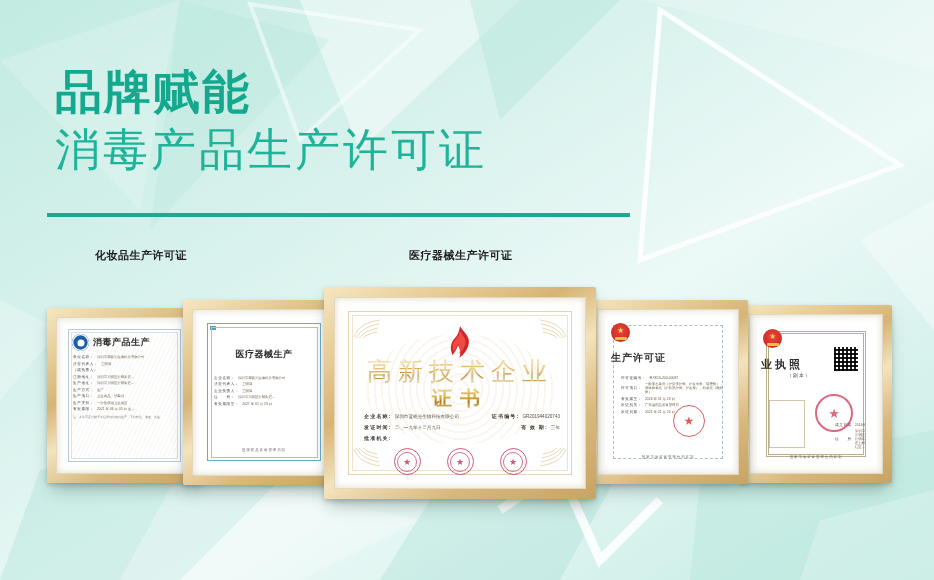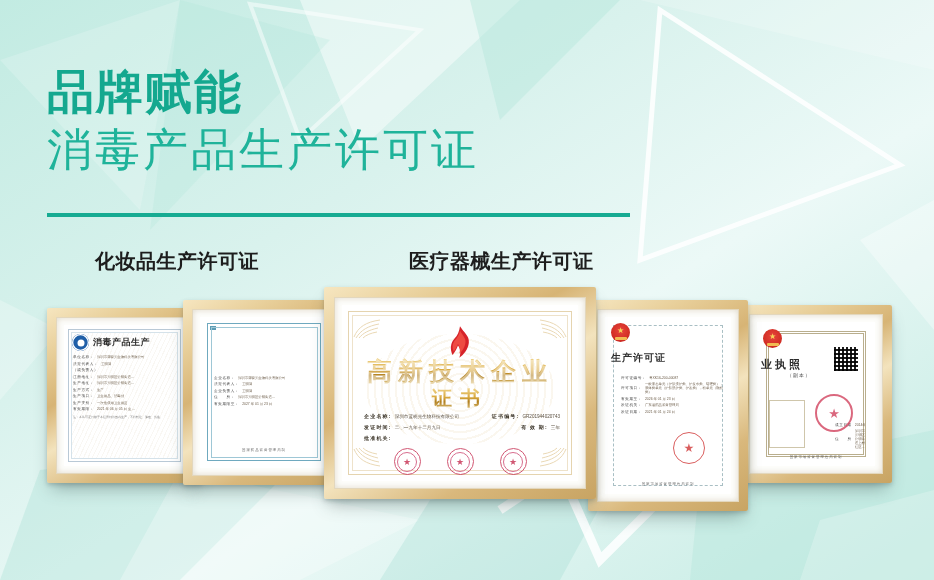--- a/index.html
+++ b/index.html
@@ -9,35 +9,35 @@
     background:#d9f2ec;
   }
   .stage{position:relative;width:934px;height:580px;overflow:hidden;
     background:linear-gradient(135deg,#bfe9e0 0%,#d5f1ec 28%,#e9f8f5 52%,#d2efe9 78%,#c5ebe3 100%);}
 
   
   .facets{position:absolute;inset:0;pointer-events:none;}
   .facets svg{display:block;width:934px;height:580px;}
 
   
-  .heading-wrap{position:absolute;left:47px;top:66px;width:640px;}
+  .heading-wrap{position:absolute;left:55px;top:66px;width:640px;}
   .h-main{
     font-size:47px;line-height:1.12;font-weight:bold;color:#14a88f;
     letter-spacing:2px;white-space:nowrap;
   }
   .h-sub{
     font-size:45px;line-height:1.22;font-weight:normal;color:#1fb39a;
     letter-spacing:3px;white-space:nowrap;margin-top:4px;
   }
   .divider{position:absolute;left:47px;top:213px;width:583px;height:4px;
     background:#16ab92;}
 
   
   .captions{position:absolute;left:0;top:248px;width:934px;height:24px;}
-  .caption{position:absolute;font-size:20px;font-weight:bold;color:#1d1d1d;
+  .caption{position:absolute;font-size:11px;font-weight:bold;color:#1d1d1d;
     letter-spacing:.5px;white-space:nowrap;top:0;}
   .cap-1{left:95px;}
   .cap-2{left:409px;}
   .cap-3{left:668px;}
 
   
   .frames{position:absolute;left:0;top:0;width:934px;height:580px;}
   .frame{position:absolute;box-sizing:border-box;
     border-radius:2px;
     background:
@@ -51,21 +51,21 @@
     box-shadow:inset 0 0 6px rgba(170,150,110,.35);
     padding:7px;position:relative;overflow:hidden;
   }
   .frame .sheet{width:100%;height:100%;box-sizing:border-box;position:relative;
     overflow:hidden;background:#fff;}
 
   
   .f1{left:47px;top:308px;width:155px;height:175px;}
   .f2{left:183px;top:300px;width:162px;height:185px;}
   .f3{left:324px;top:287px;width:272px;height:212px;z-index:6;padding:10px;}
-  .f4{left:588px;top:300px;width:160px;height:211px;}
+  .f4{left:588px;top:300px;width:160px;height:184px;}
   .f5{left:740px;top:305px;width:152px;height:178px;}
   .f1,.f2{z-index:3;}
   .f4,.f5{z-index:2;}
   .f2{z-index:4;}
   .f4{z-index:4;}
   .cert-border{position:absolute;inset:4px;border:1px solid #b9c9d6;}
   .cert-border:after{content:"";position:absolute;inset:2px;border:1px solid #d5e2ea;}
 
   .tiny-title{font-size:9px;font-weight:bold;color:#2a2a2a;white-space:nowrap;
     letter-spacing:.5px;}
@@ -98,21 +98,21 @@
   .c3-sheet{background:
       radial-gradient(ellipse at 50% 42%,#fffdf5 0%,#fdf6e6 60%,#f8eed8 100%);}
   .c3-orn{position:absolute;inset:6px;border:1.5px solid rgba(198,160,78,.45);}
   .c3-orn:after{content:"";position:absolute;inset:3px;border:.8px solid rgba(198,160,78,.3);}
   .c3-watermark{position:absolute;left:50%;top:48%;transform:translate(-50%,-50%);
     width:190px;height:110px;border-radius:50%;
     background:
       repeating-radial-gradient(circle at 50% 50%,rgba(214,178,104,.11) 0 2px,transparent 2px 7px);}
   .flame{position:absolute;left:50%;top:20px;transform:translateX(-50%);width:28px;height:34px;}
   .c3-title{position:absolute;left:0;right:0;top:50px;text-align:center;
-    font-size:25px;font-weight:bold;letter-spacing:6px;
+    font-size:25px;font-weight:normal;letter-spacing:6px;
     background:linear-gradient(180deg,#f6e2a4 0%,#d9a93f 45%,#b07f20 62%,#f2dd9e 100%);
     -webkit-background-clip:text;background-clip:text;color:transparent;
     text-shadow:0 1px 0 rgba(255,255,255,.45);}
   .c3-sub{position:absolute;left:0;right:0;top:80px;text-align:center;
     font-size:20px;font-weight:bold;letter-spacing:8px;
     background:linear-gradient(180deg,#f6e2a4 0%,#d9a93f 45%,#b07f20 62%,#f2dd9e 100%);
     -webkit-background-clip:text;background-clip:text;color:transparent;}
   .c3-fields{position:absolute;left:22px;right:18px;top:108px;}
   .c3-line{display:flex;justify-content:space-between;margin-bottom:5px;}
   .c3-col{display:flex;gap:3px;align-items:baseline;}
@@ -266,20 +266,23 @@
           </div>
         </div>
       </div>
     </div>
 
     <div class="frame f2">
       <div class="mat">
         <div class="sheet">
           <div class="c2-frame">
             <div class="c2-corner"></div>
+          </div>
+          <div style="position:absolute;left:0;right:0;top:26px;text-align:center;">
+            <span class="tiny-title">医疗器械生产</span>
           </div>
           <div style="position:absolute;left:14px;right:10px;top:56px;">
             <div class="tiny-row">
               <span class="tiny-lab">企业名称：</span>
               <span class="tiny-val">深圳市蓝晓光生物科技有限公司</span>
             </div>
             <div class="tiny-row">
               <span class="tiny-lab">法定代表人：</span>
               <span class="tiny-val">王明智</span>
             </div>

